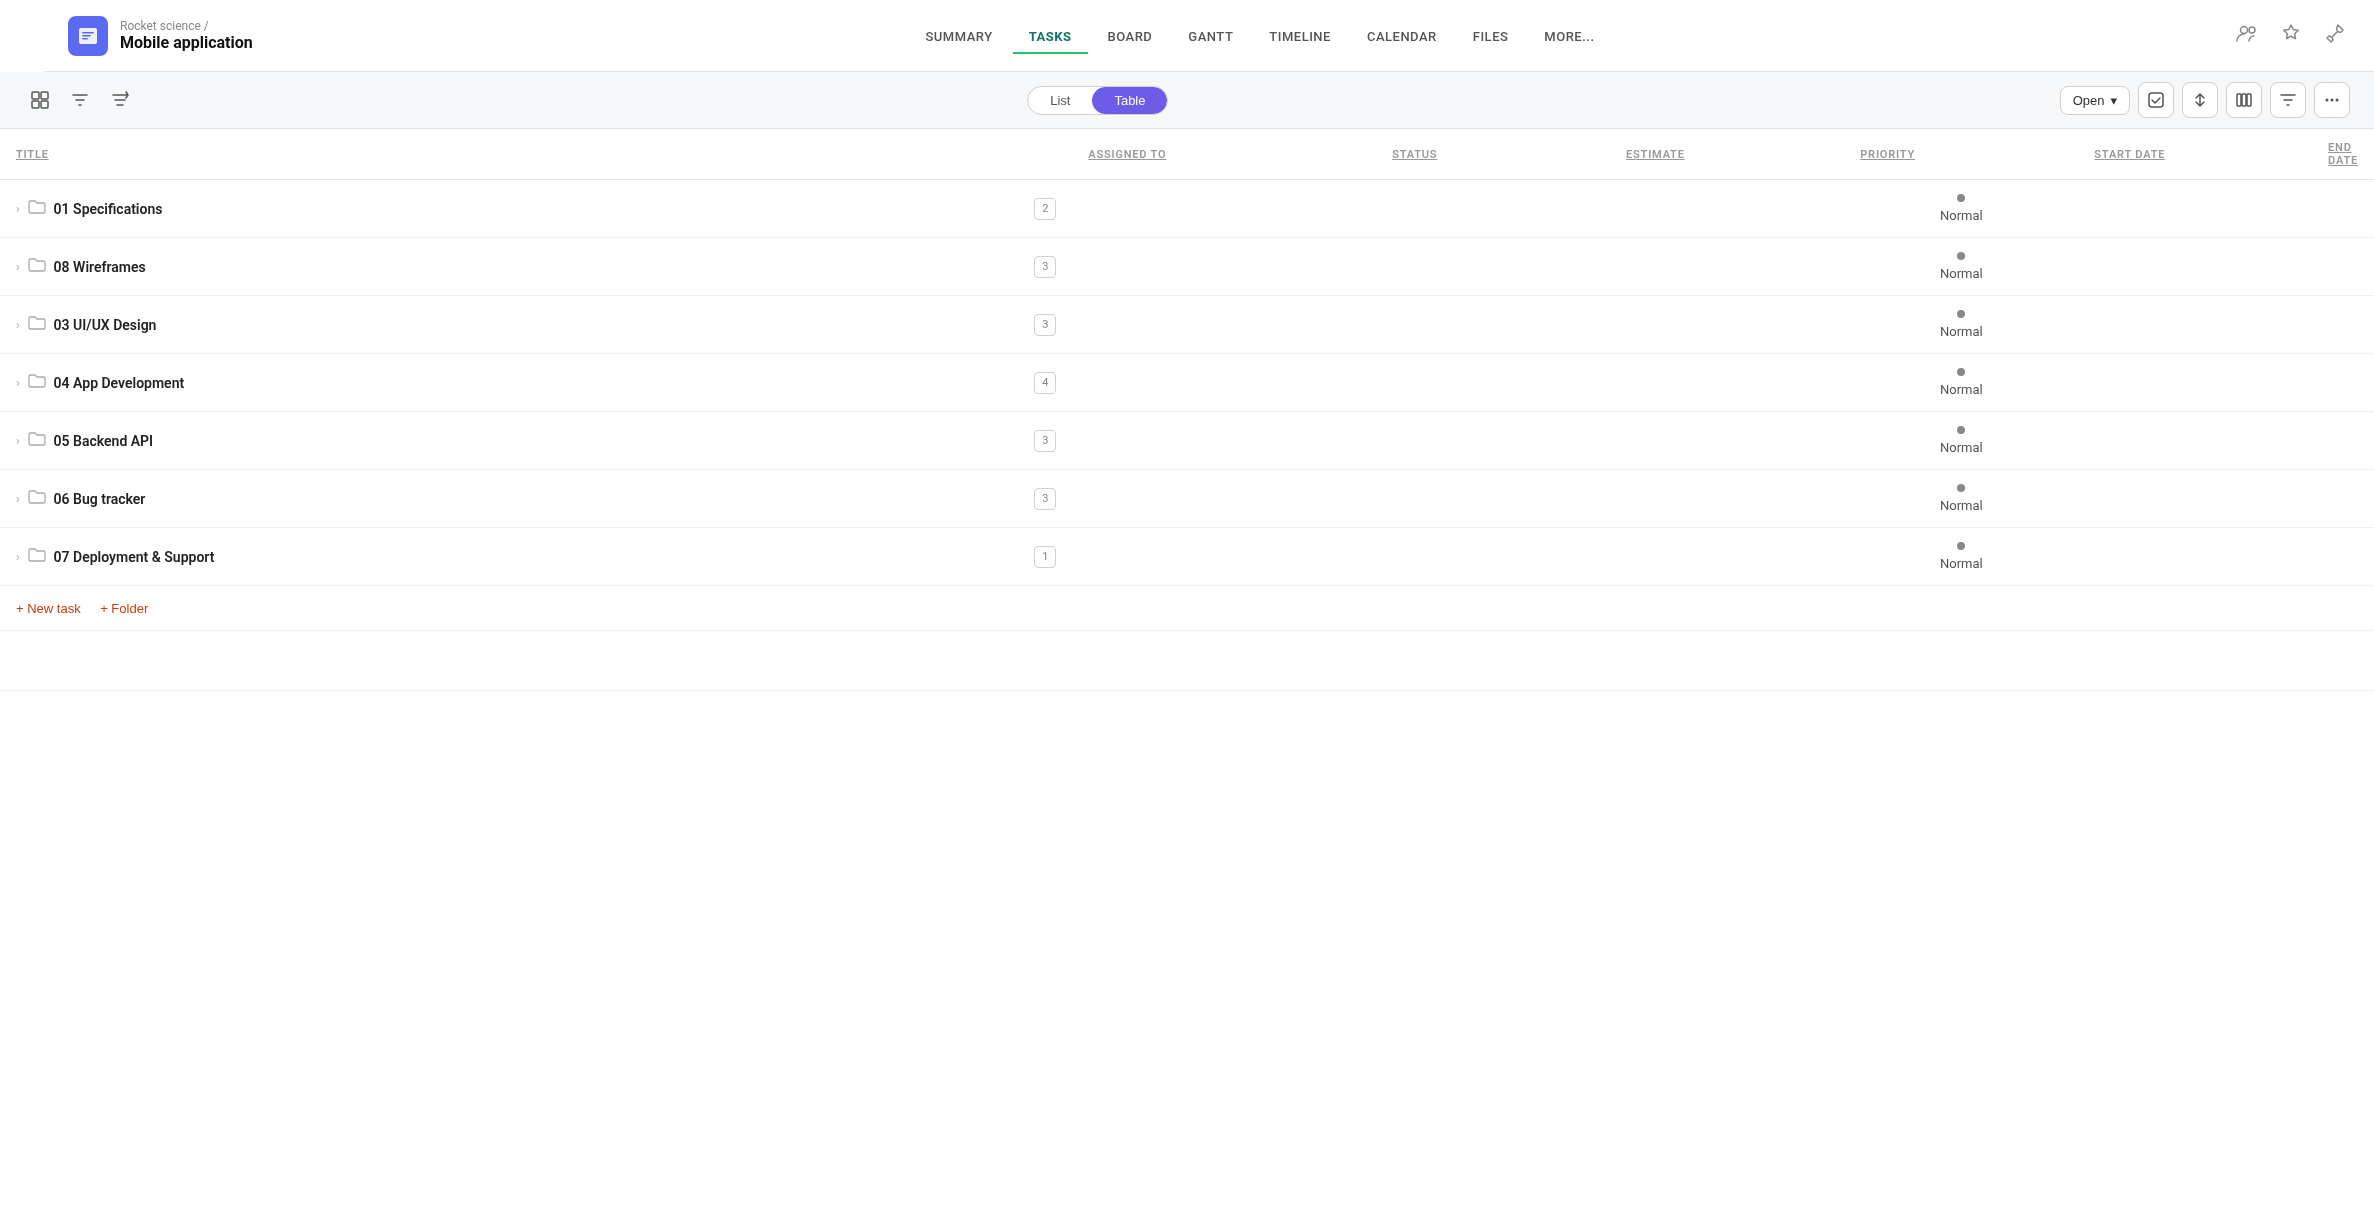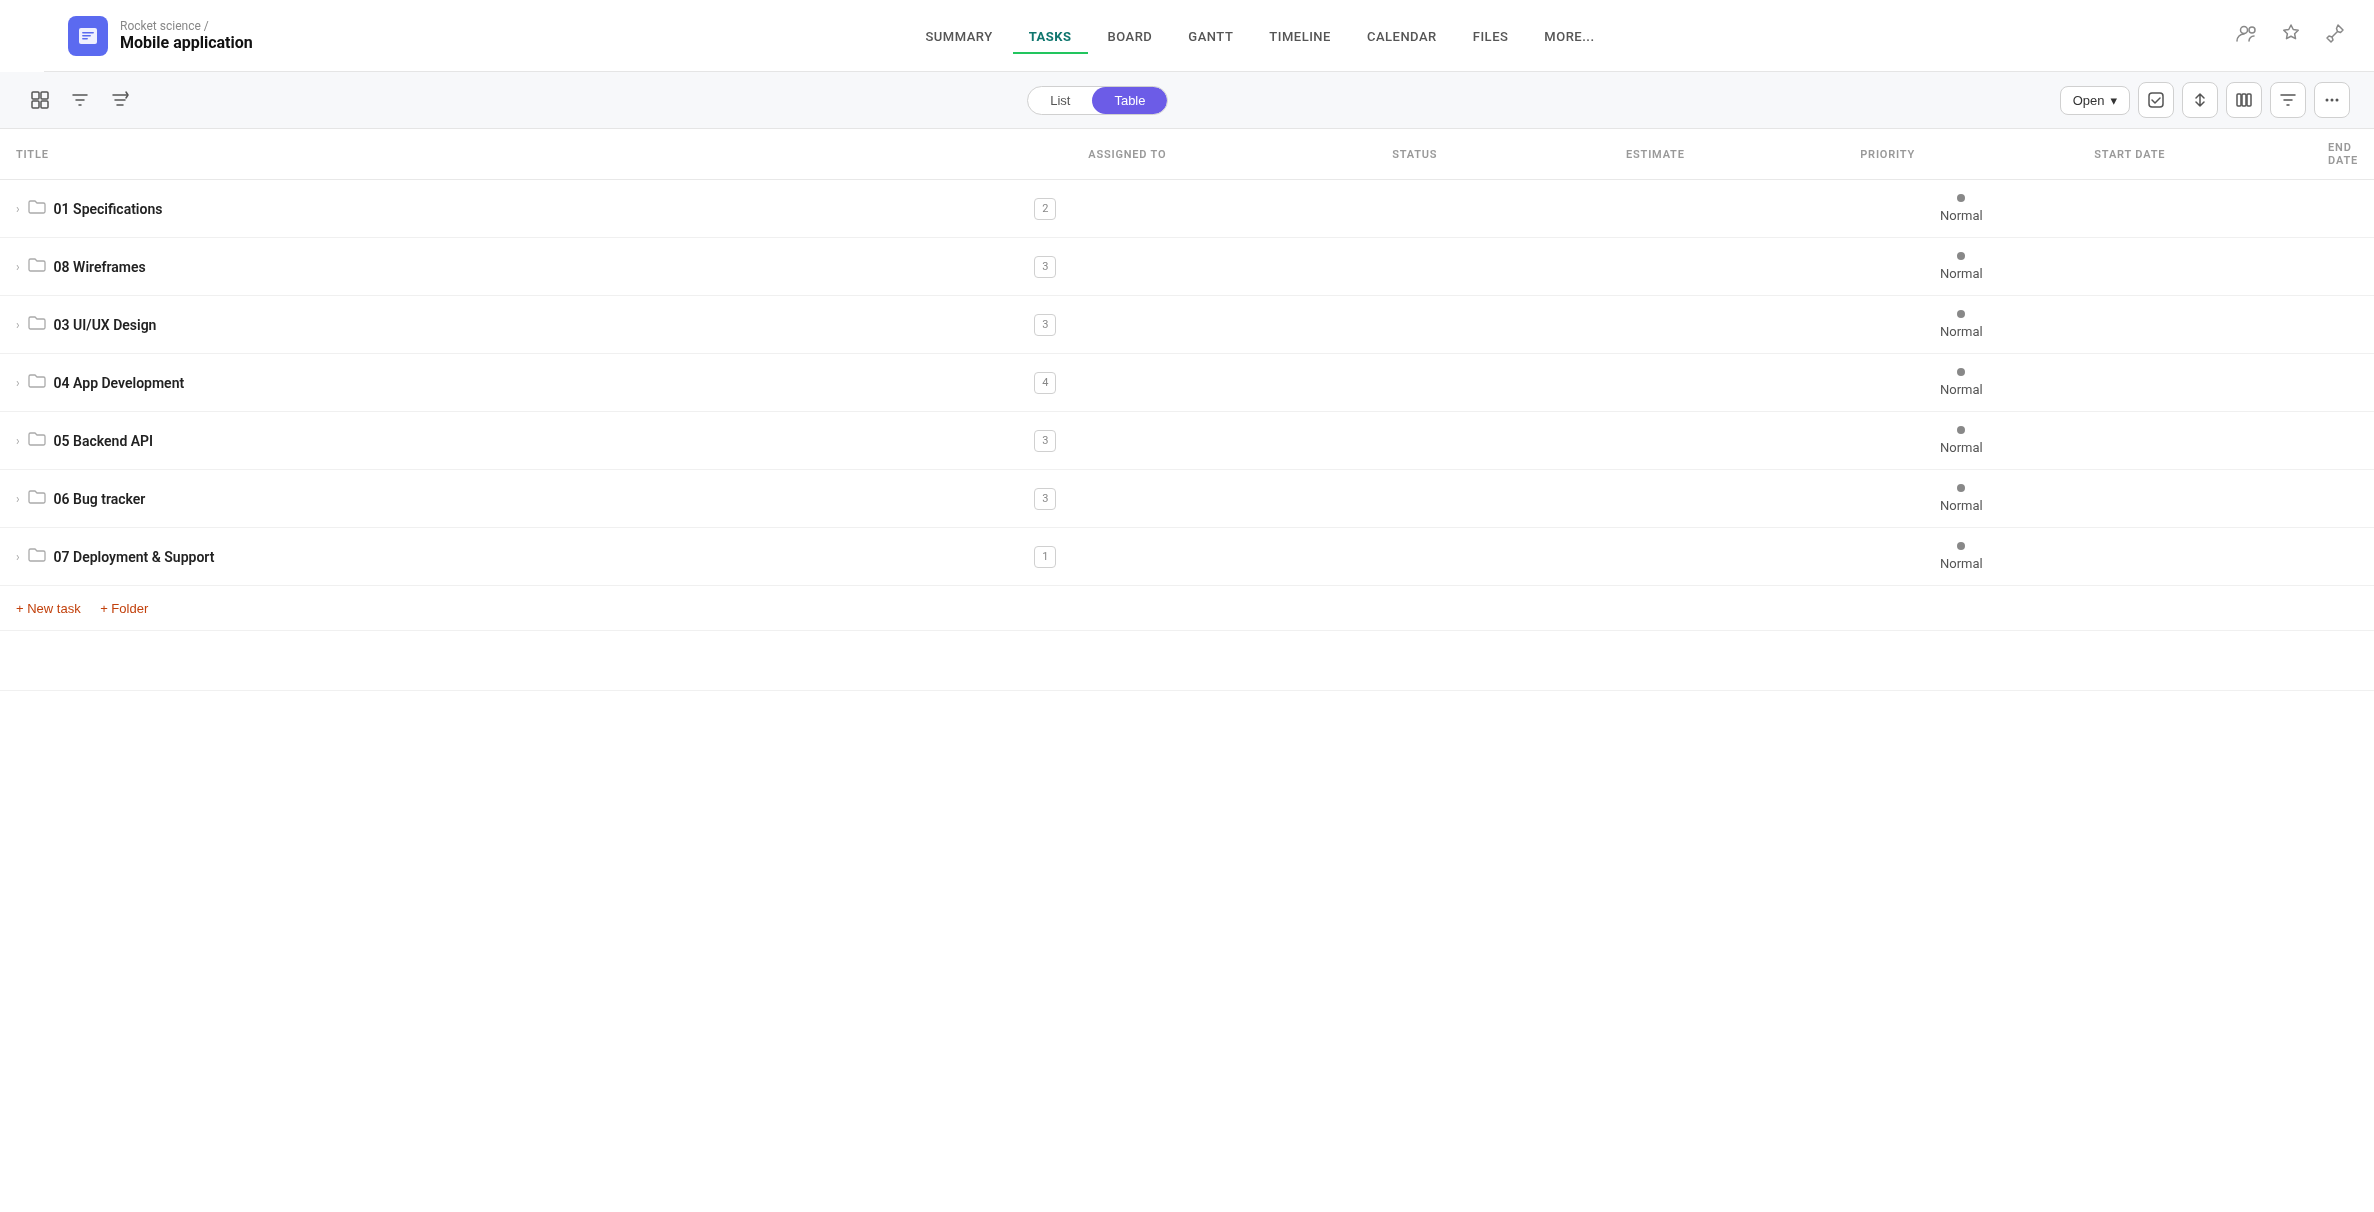--- a/index.html
+++ b/index.html
@@ -140,20 +140,21 @@
     thead tr th {
       padding: 12px 16px;
       font-size: 11px;
       font-weight: 600;
       color: #999;
       letter-spacing: 0.8px;
       text-transform: uppercase;
       border-bottom: 1px solid #e8e8e8;
       text-align: left;
       background: #fff;
+      text-decoration: underline;
     }
     th.title-col { width: 46%; }
     th.assign-col { width: 13%; }
     th.status-col { width: 10%; }
     th.estimate-col { width: 10%; }
     th.priority-col { width: 10%; }
     th.startdate-col { width: 10%; }
     th.enddate-col { width: 10%; }
 
     tbody tr {

